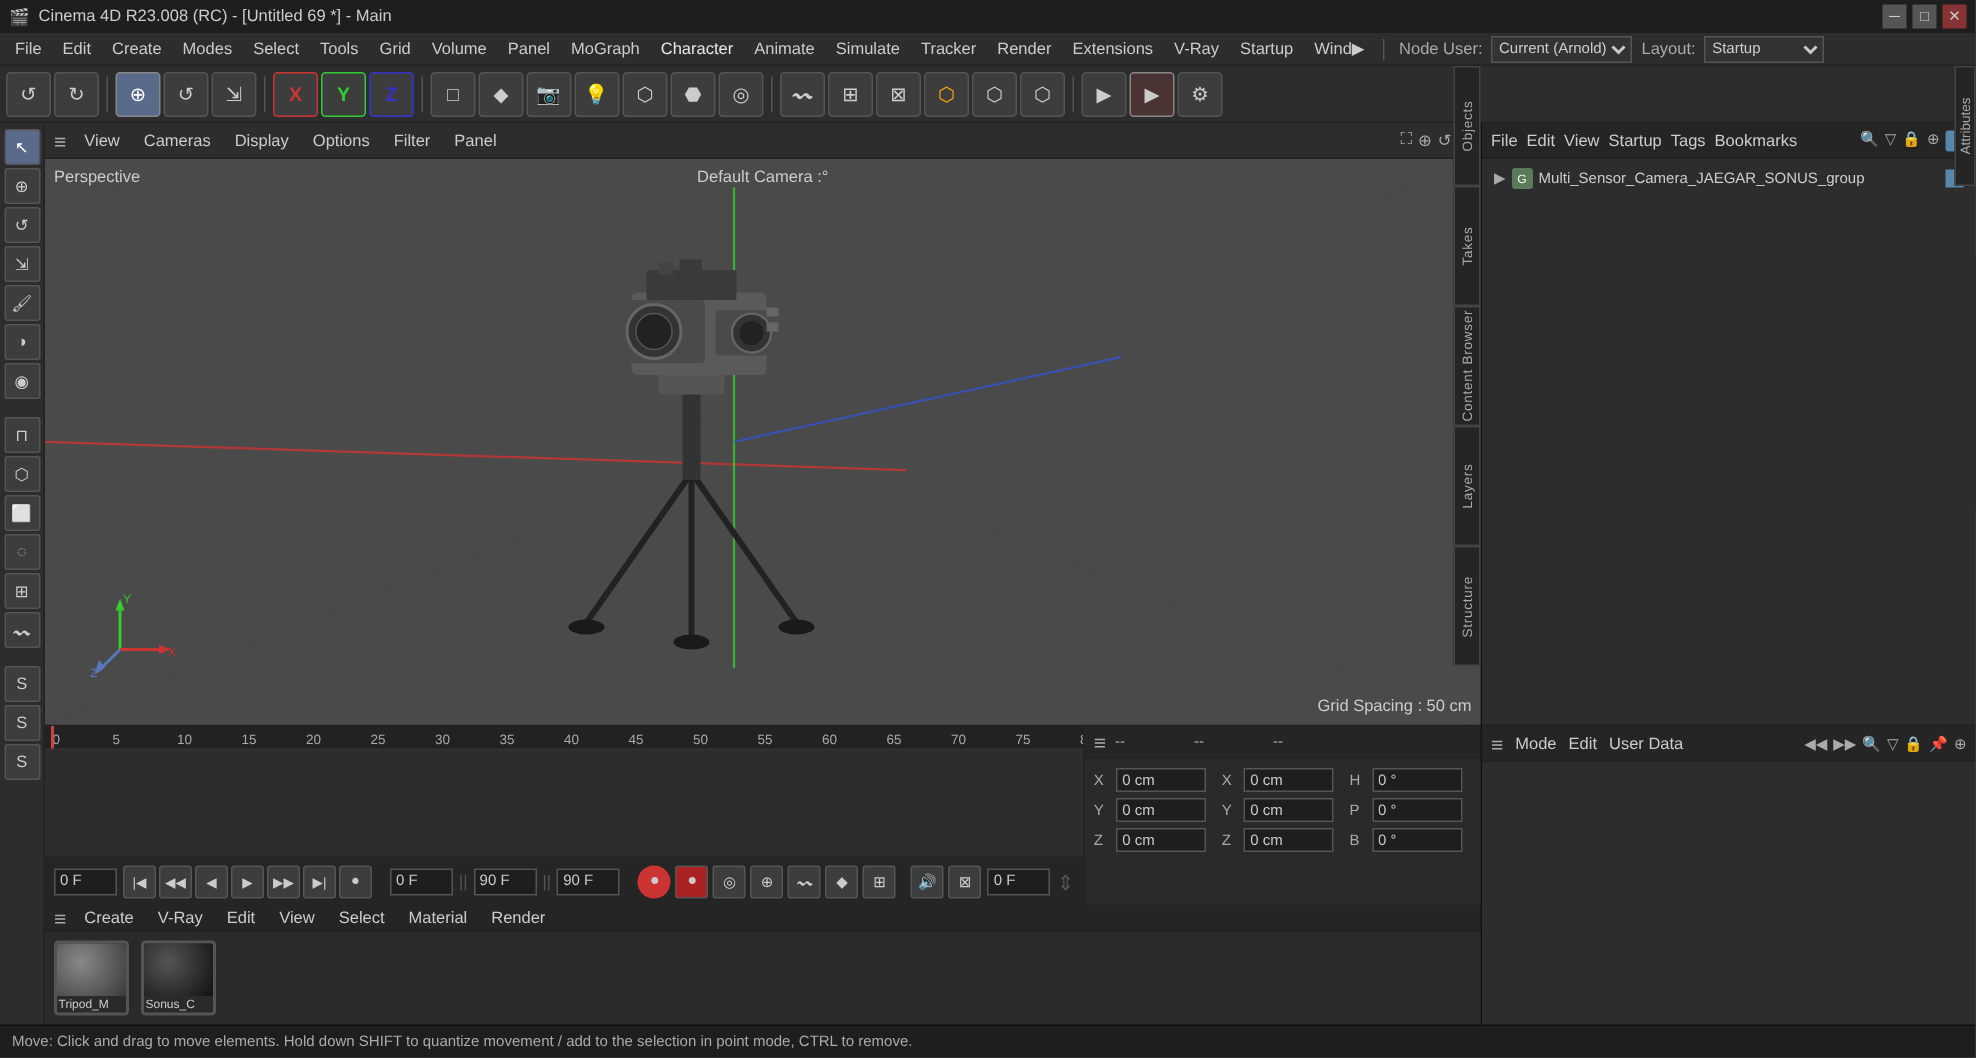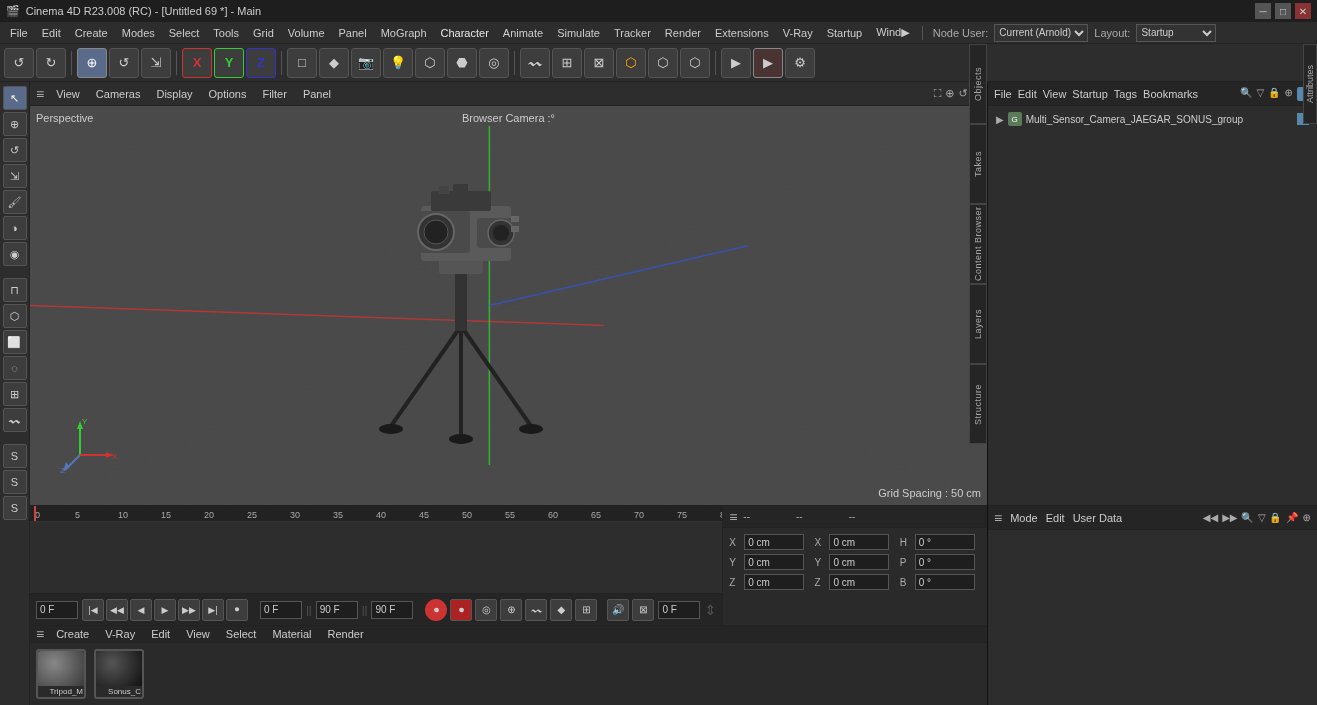--- a/index.html
+++ b/index.html
@@ -253,21 +253,21 @@
       align-items: center;
       cursor: pointer;
     }
     .swatch-preview {
       width: 46px; height: 36px;
       border-radius: 2px 2px 0 0;
     }
     .swatch-label {
       font-size: 8px;
       color: #ccc;
-      text-align: right;
+      text-align: left;
       padding: 1px;
       width: 100%;
       overflow: hidden;
       text-overflow: ellipsis;
       white-space: nowrap;
     }
 
     
     #status-bar {
       height: 22px;
@@ -512,21 +512,21 @@
           <line x1="48%" y1="90%" x2="48%" y2="5%" stroke="#33cc33" stroke-width="1.5" opacity="0.8"></line>
 
           <line x1="48%" y1="50%" x2="75%" y2="35%" stroke="#3355cc" stroke-width="1.5" opacity="0.8"></line>
 
           <line x1="0" y1="0" x2="100%" y2="100%" stroke="#444" stroke-width="0.3" opacity="0.3"></line>
           <line x1="100%" y1="0" x2="0" y2="100%" stroke="#444" stroke-width="0.3" opacity="0.3"></line>
         </svg>
 
         <div id="perspective-label">Perspective</div>
 
-        <div id="camera-label">Browser Camera :°</div>
+        <div id="camera-label">Default Camera :°</div>
 
         <div id="model-area">
           <svg width="220" height="280" viewBox="0 0 220 280" style="overflow:visible;">
 
             <line x1="110" y1="160" x2="40" y2="260" stroke="#222" stroke-width="4"></line>
             <line x1="110" y1="160" x2="110" y2="270" stroke="#222" stroke-width="4"></line>
             <line x1="110" y1="160" x2="180" y2="260" stroke="#222" stroke-width="4"></line>
 
             <ellipse cx="40" cy="263" rx="12" ry="5" fill="#1a1a1a"></ellipse>
             <ellipse cx="110" cy="273" rx="12" ry="5" fill="#1a1a1a"></ellipse>
@@ -787,14 +787,17 @@
       <div class="vtab">Layers</div>
       <div class="vtab">Structure</div>
     </div>
 
     <div style="position:absolute;right:0;top:44px;width:14px;display:flex;flex-direction:column;">
       <div style="writing-mode:vertical-lr;transform:rotate(180deg);background:#252525;border:1px solid #444;color:#aaa;font-size:9px;padding:8px 3px;cursor:pointer;height:80px;display:flex;align-items:center;justify-content:center;">Attributes</div>
     </div>
 
   </div>
 
+  <div id="status-bar">
+    <span>Move: Click and drag to move elements. Hold down SHIFT to quantize movement / add to the selection in point mode, CTRL to remove.</span>
+  </div>
 
 </div>
 
 </body></html>

